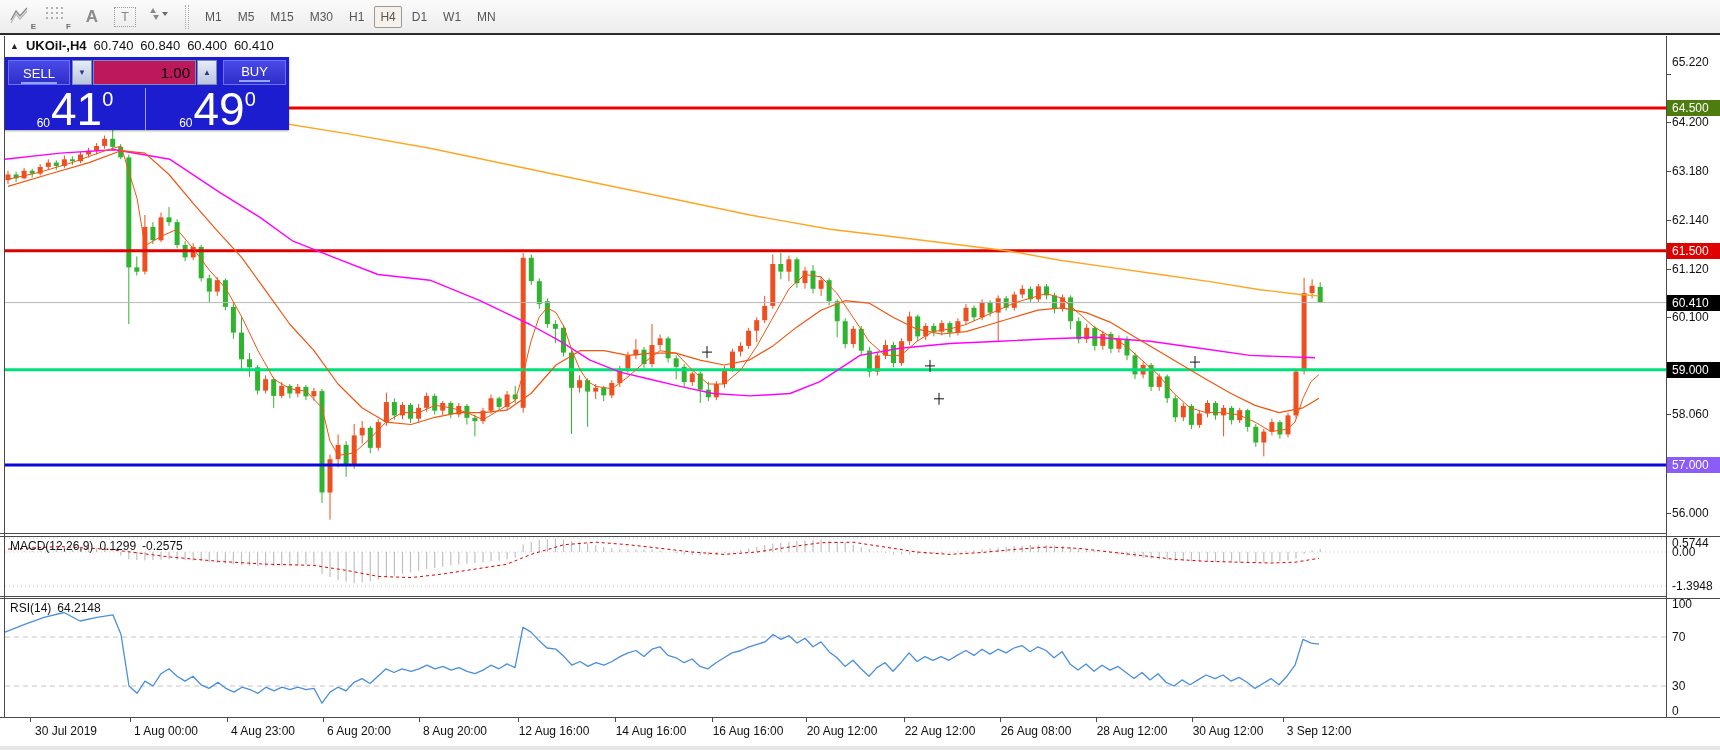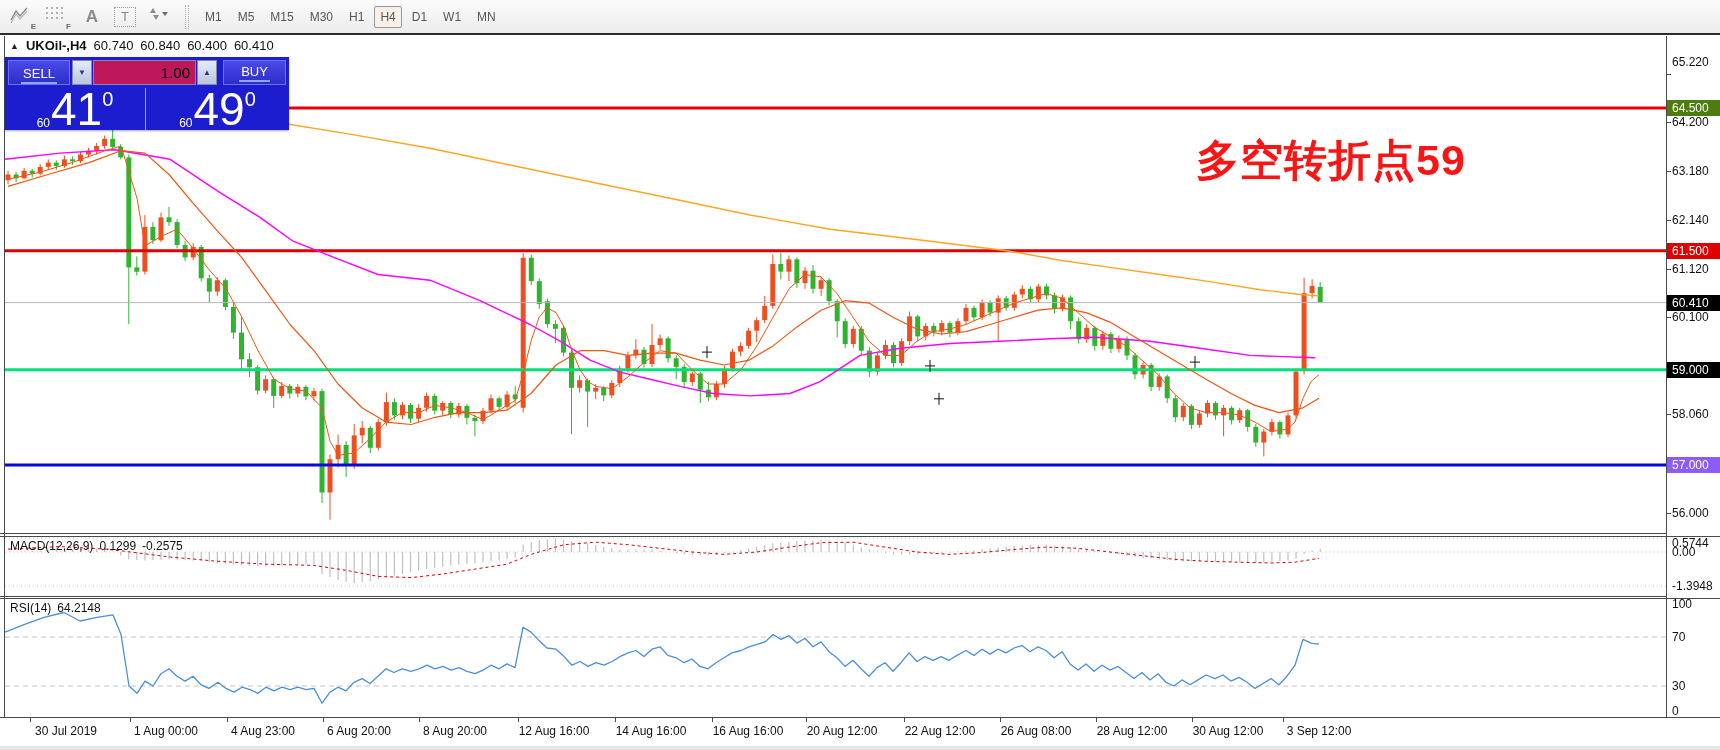--- a/index.html
+++ b/index.html
@@ -492,21 +492,20 @@
       <span class="sup">0</span>
     </div>
     <div id="tp-divider"></div>
     <div class="tp-price" style="left:141px;width:143px;">
       <span class="pfx">60</span>
       <span class="big">49</span>
       <span class="sup">0</span>
     </div>
   </div>
 
-  <div id="annotation">多空转折点59</div>
 
   <div id="price-axis">
       <div class="axis-tickmark" style="top:74px"></div>
       <div class="axis-label" style="top:55px">65.220</div>
       <div class="axis-tickmark" style="top:122px"></div>
       <div class="axis-label" style="top:115px">64.200</div>
       <div class="axis-tickmark" style="top:171px"></div>
       <div class="axis-label" style="top:164px">63.180</div>
       <div class="axis-tickmark" style="top:220px"></div>
       <div class="axis-label" style="top:213px">62.140</div>

